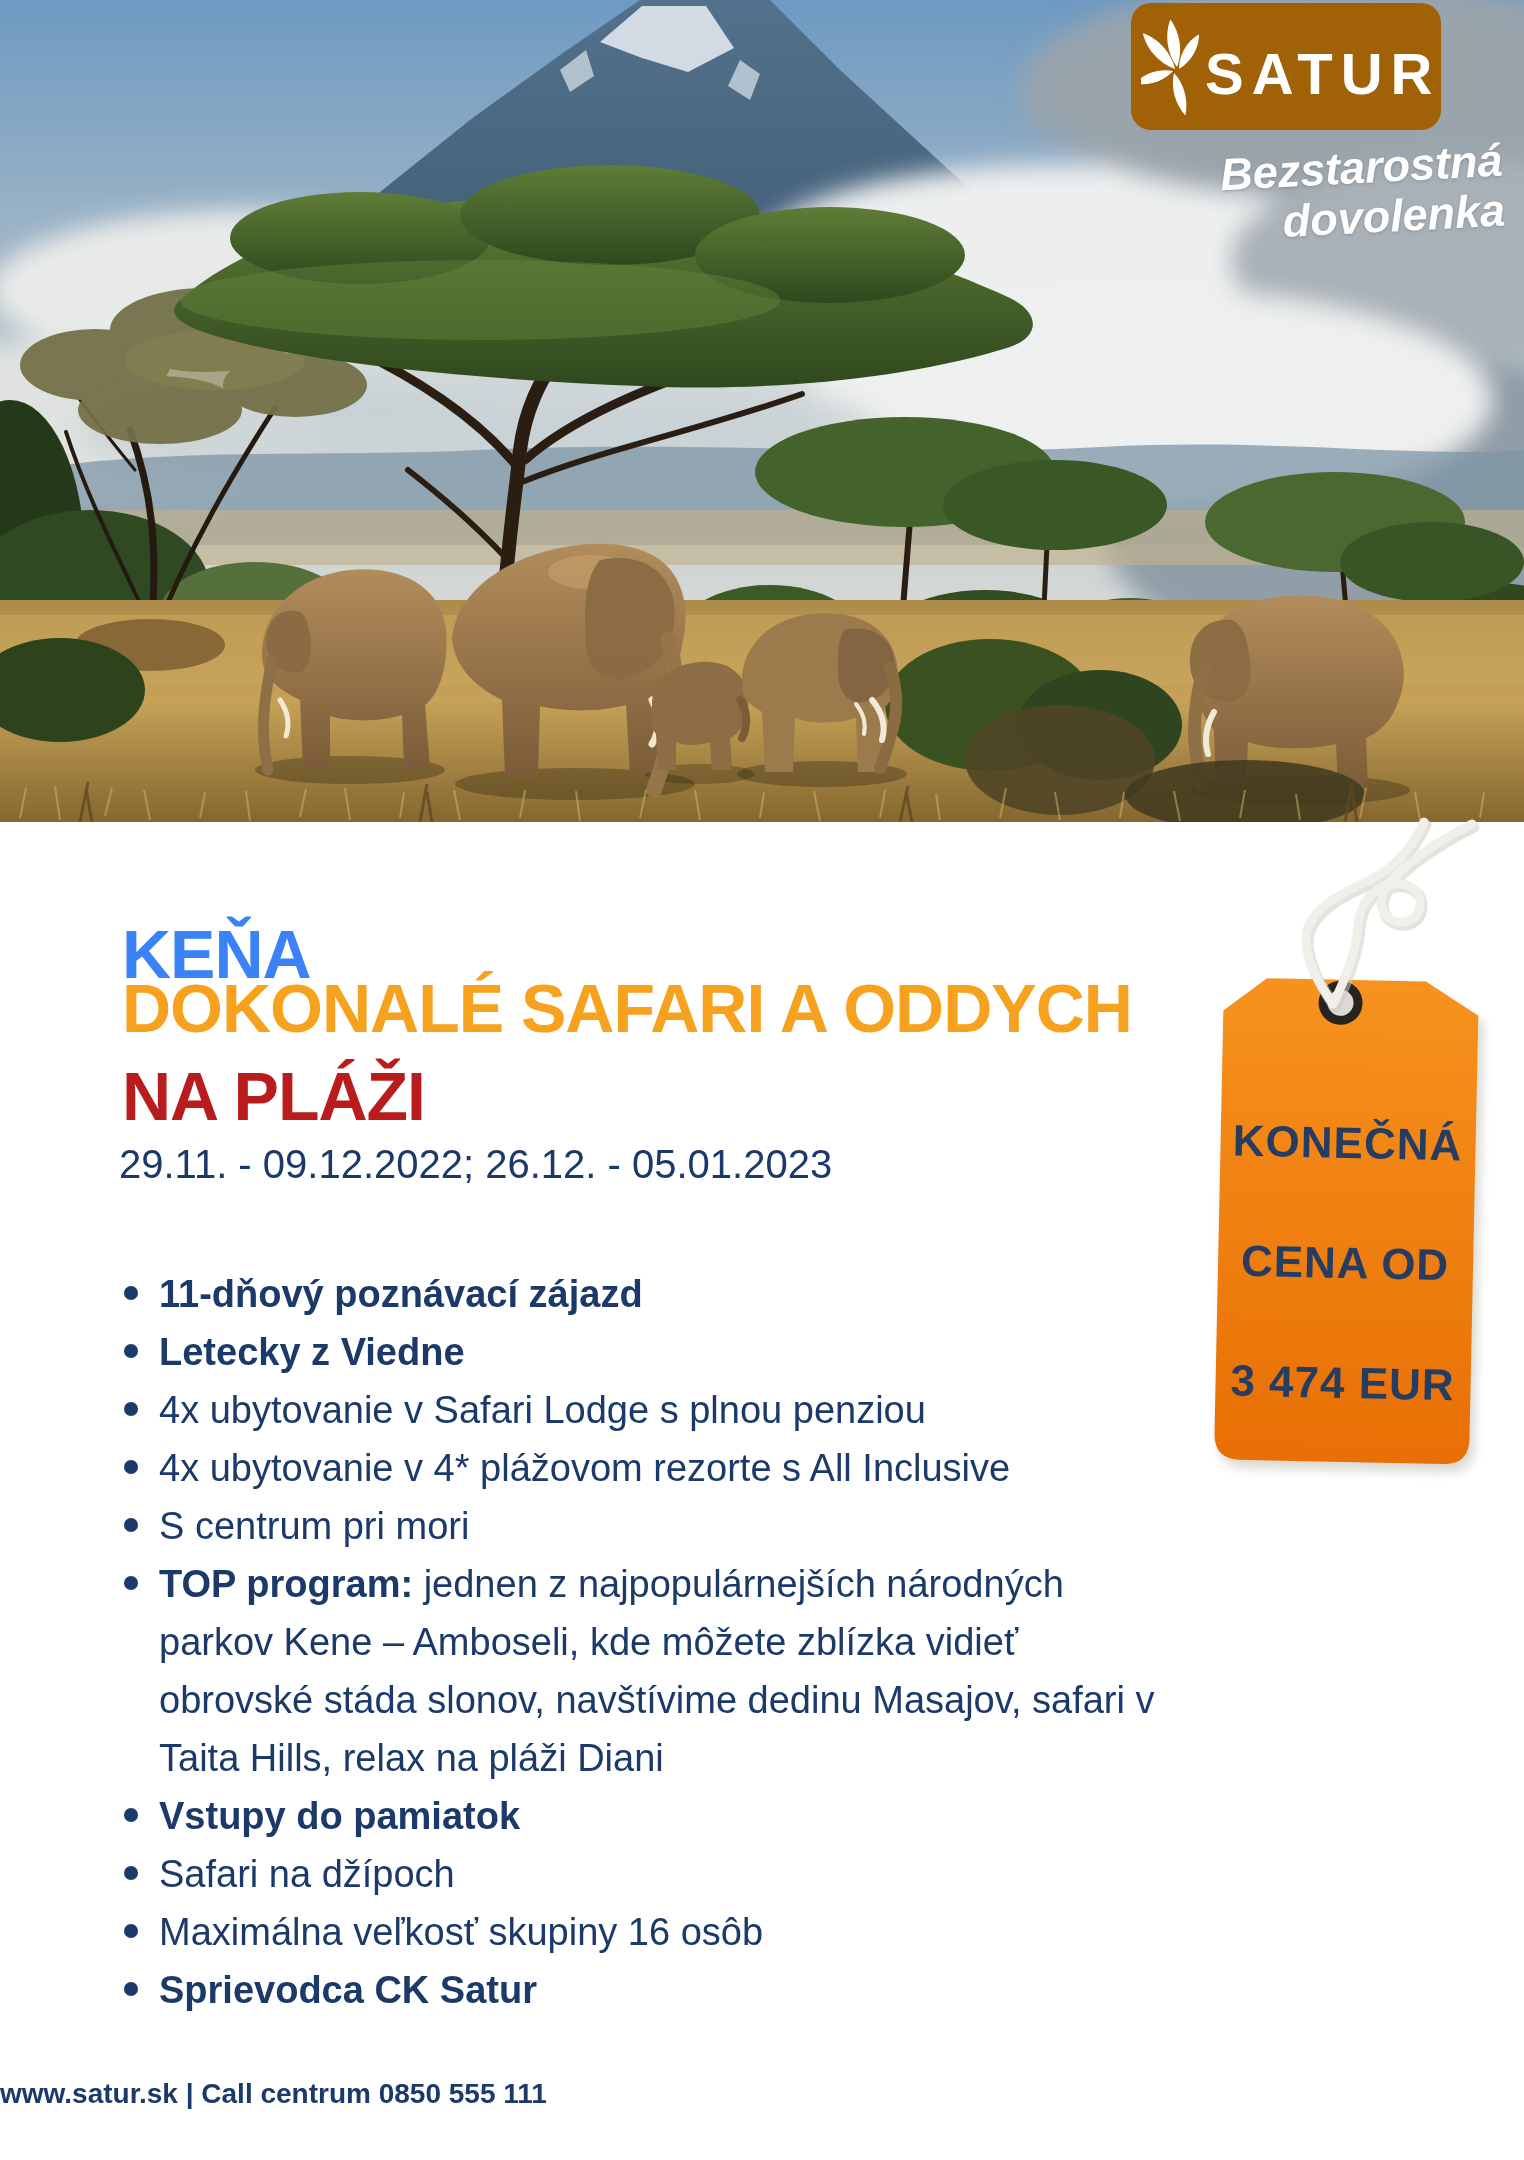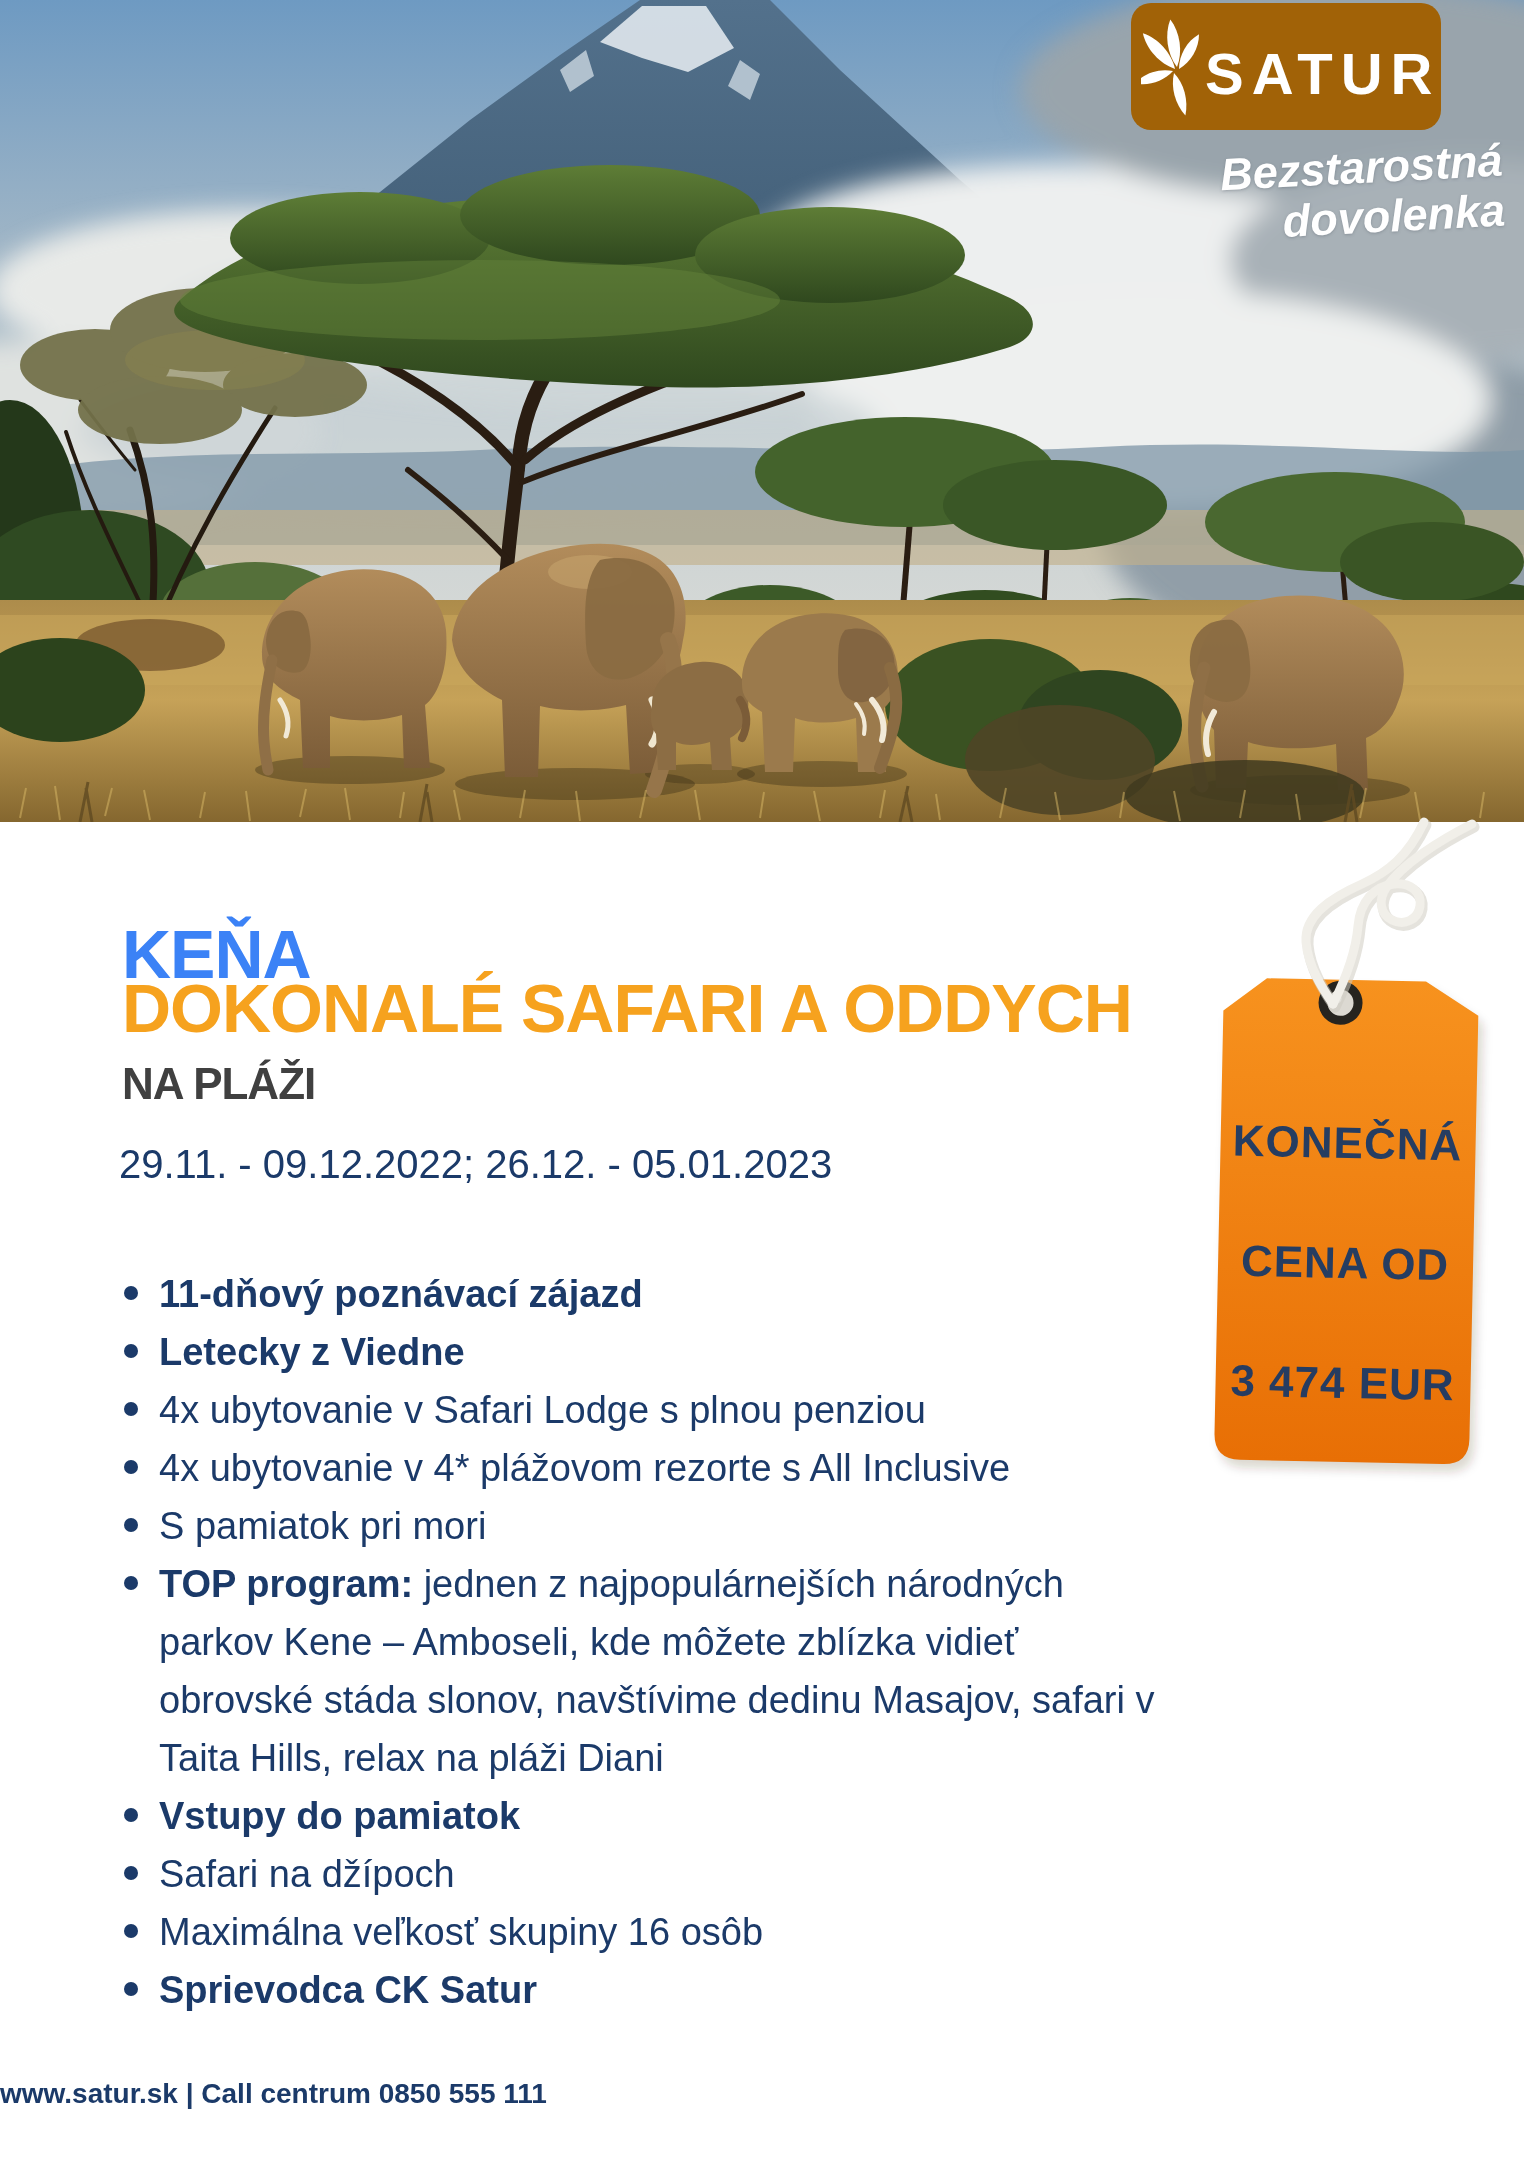--- a/index.html
+++ b/index.html
@@ -15,22 +15,22 @@
   .logo-text{position:absolute;left:74px;top:42px;font-size:58px;line-height:1;font-weight:bold;
         color:#ffffff;letter-spacing:8px;}
   .tagline{position:absolute;right:20px;top:148px;width:480px;text-align:right;z-index:5;
         font-size:45px;line-height:1.1;font-weight:bold;font-style:italic;color:#ffffff;
         transform:rotate(-3deg);text-shadow:0 1px 3px rgba(80,90,100,.35);}
   
   .country{position:absolute;left:122px;top:920px;font-size:68px;line-height:1;font-weight:bold;
         letter-spacing:-1px;color:#3b82f6;z-index:3;}
   .head1{position:absolute;left:122px;top:974px;font-size:68px;line-height:1;font-weight:bold;
         letter-spacing:-1px;color:#F6A21E;z-index:3;}
-  .head2{position:absolute;left:122px;top:1062px;font-size:44px;line-height:1;font-weight:bold;
-        letter-spacing:-1px;color:#404040;z-index:3;}
+  .head2{position:absolute;left:122px;top:1062px;font-size:68px;line-height:1;font-weight:bold;
+        letter-spacing:-1px;color:#b91c1c;z-index:3;}
   .dates{position:absolute;left:119px;top:1144px;font-size:40px;line-height:1;font-weight:normal;
         color:#1B3A69;z-index:3;}
   
   ul.highlights{position:absolute;left:122px;top:1265px;width:1120px;margin:0;padding:0;
         list-style:none;z-index:3;color:#1B3A69;font-size:38px;line-height:58px;}
   ul.highlights li{position:relative;padding-left:37px;margin:0;}
   ul.highlights li::before{content:"";position:absolute;left:2px;top:21px;width:14px;height:14px;
         border-radius:50%;background:#1B3A69;}
   ul.highlights li.b{font-weight:bold;}
   ul.highlights li b{font-weight:bold;}
@@ -232,21 +232,21 @@
   <div class="country">KEŇA</div>
   <div class="head1">DOKONALÉ SAFARI A ODDYCH</div>
   <div class="head2">NA PLÁŽI</div>
   <div class="dates">29.11. - 09.12.2022; 26.12. - 05.01.2023</div>
 
   <ul class="highlights" id="highlights">
       <li class="b">11-dňový poznávací zájazd</li>
       <li class="b">Letecky z Viedne</li>
       <li>4x ubytovanie v Safari Lodge s plnou penziou</li>
       <li>4x ubytovanie v 4* plážovom rezorte s All Inclusive</li>
-      <li>S pamiatok pri mori</li>
+      <li>S centrum pri mori</li>
       <li><b>TOP program: </b>jednen z najpopulárnejších národných<br>parkov Kene – Amboseli, kde môžete zblízka vidieť<br>obrovské stáda slonov, navštívime dedinu Masajov, safari v<br>Taita Hills, relax na pláži Diani</li>
       <li class="b">Vstupy do pamiatok</li>
       <li>Safari na džípoch</li>
       <li>Maximálna veľkosť skupiny 16 osôb</li>
       <li class="b">Sprievodca CK Satur</li>
     </ul>
 
   <svg class="tag-overlay" viewBox="0 0 1524 2160">
     <defs>
       <linearGradient id="tagGrad" x1="0" y1="0" x2="0" y2="1">

